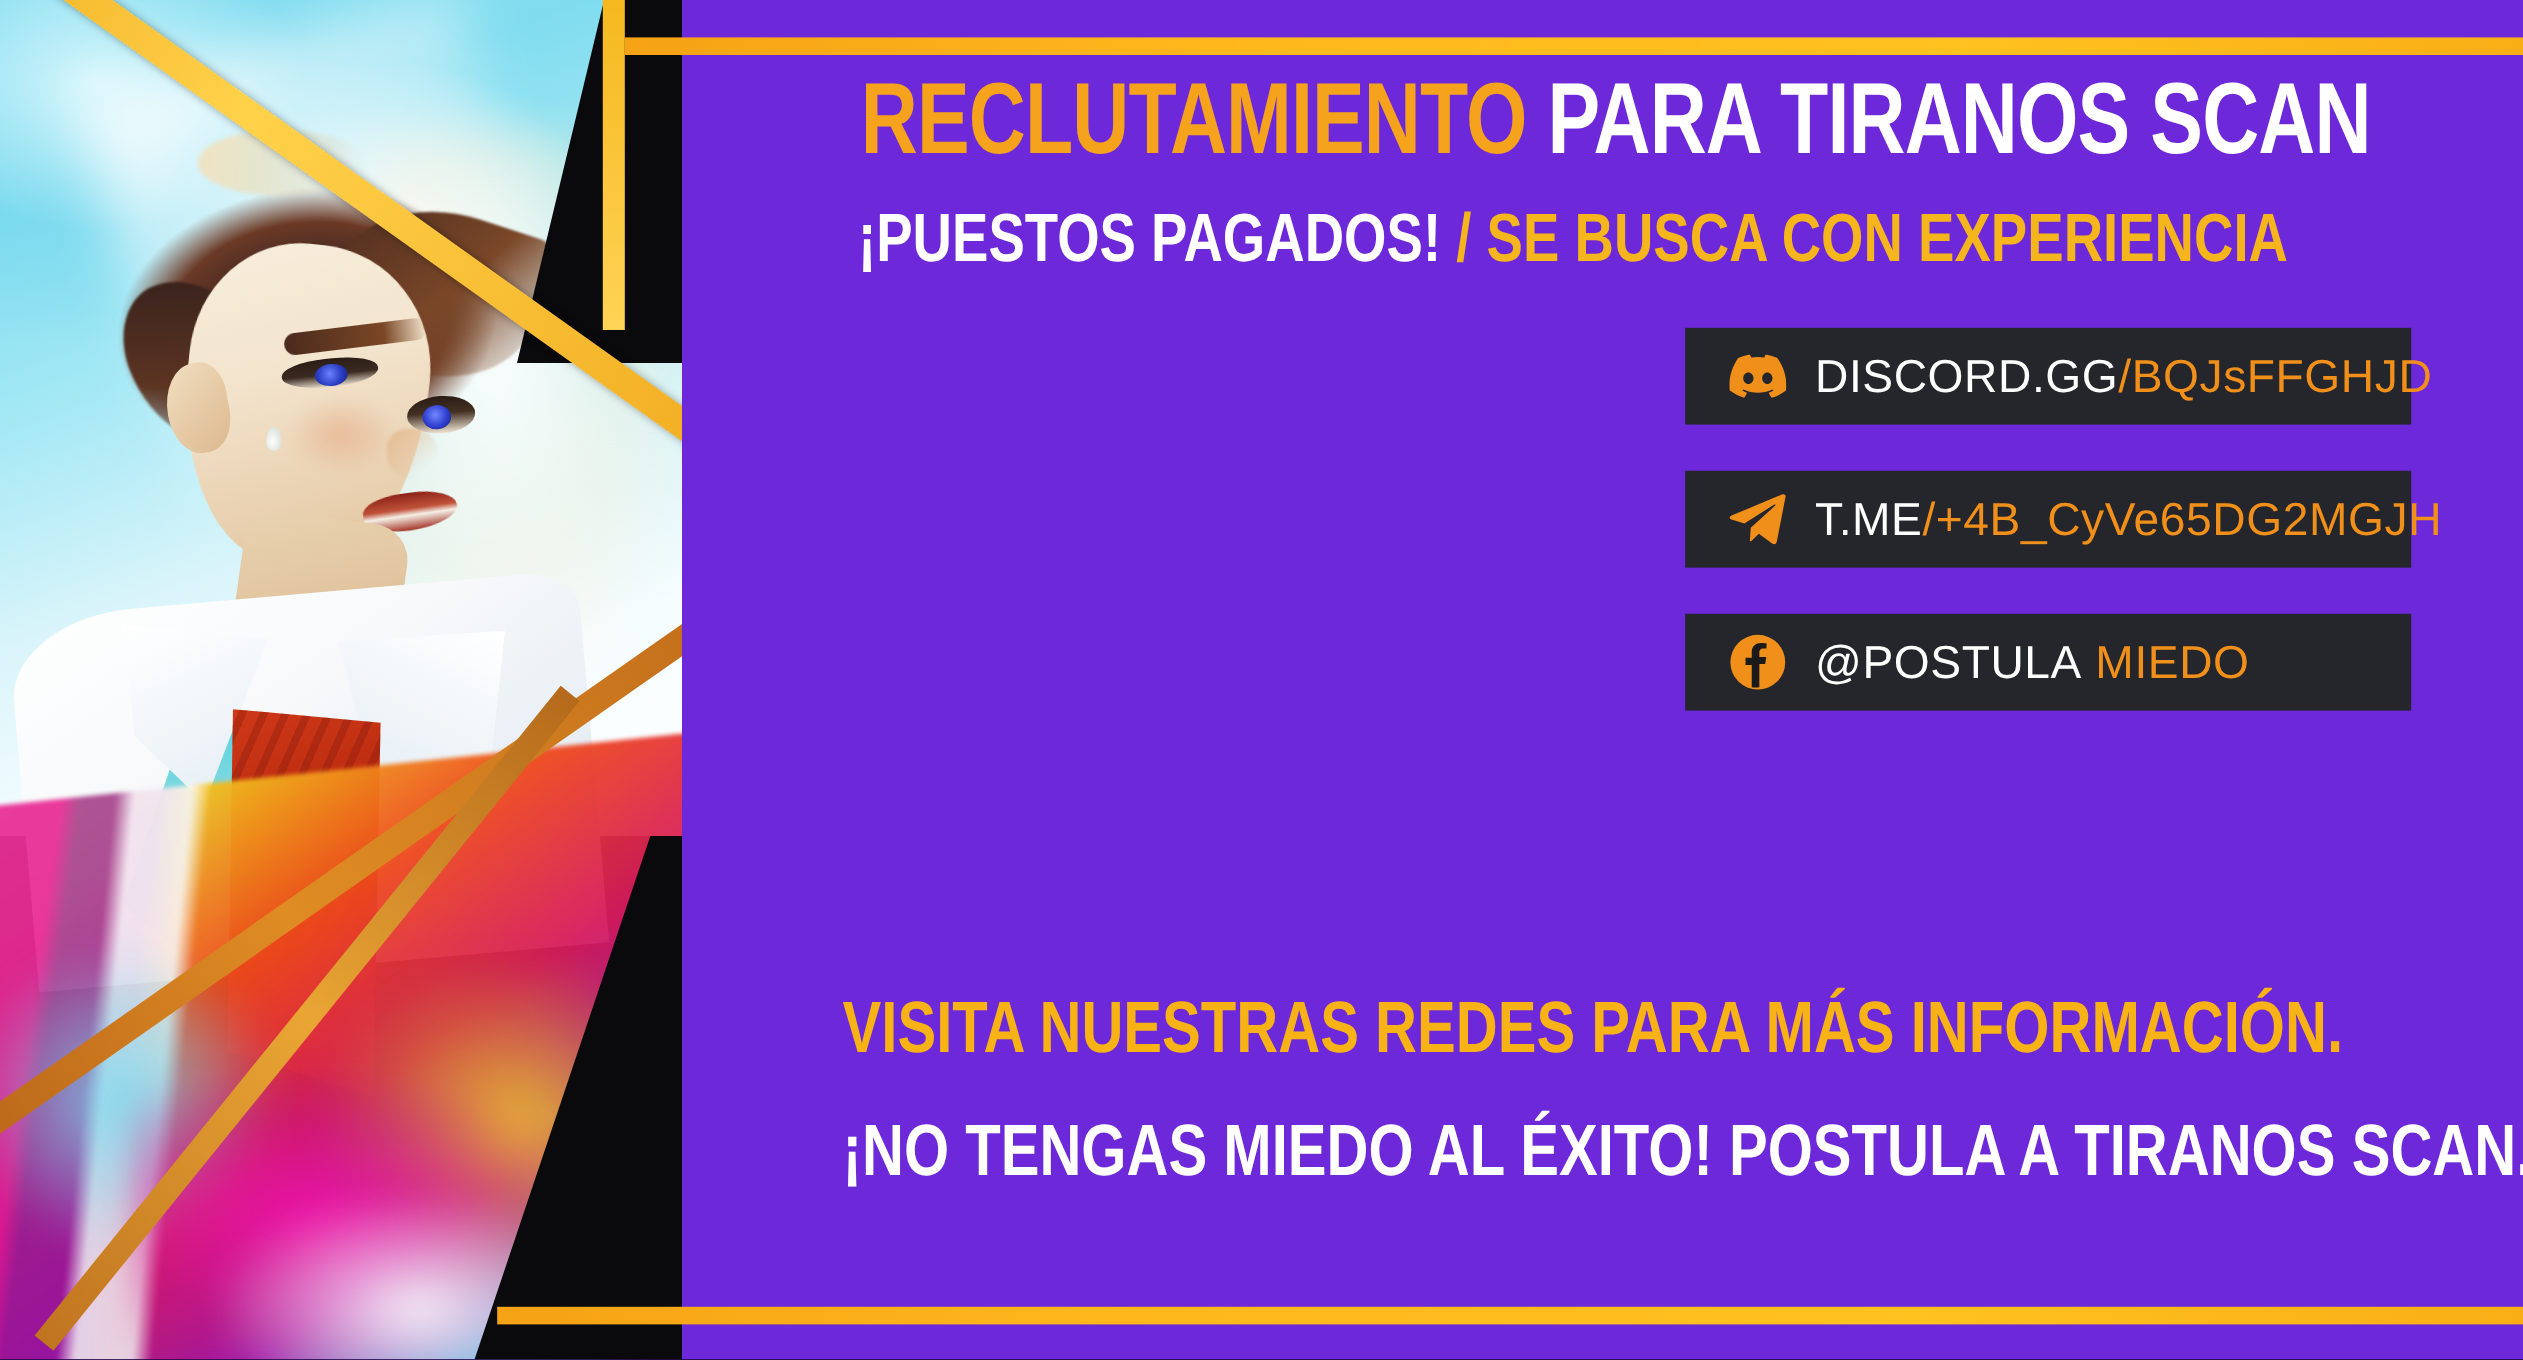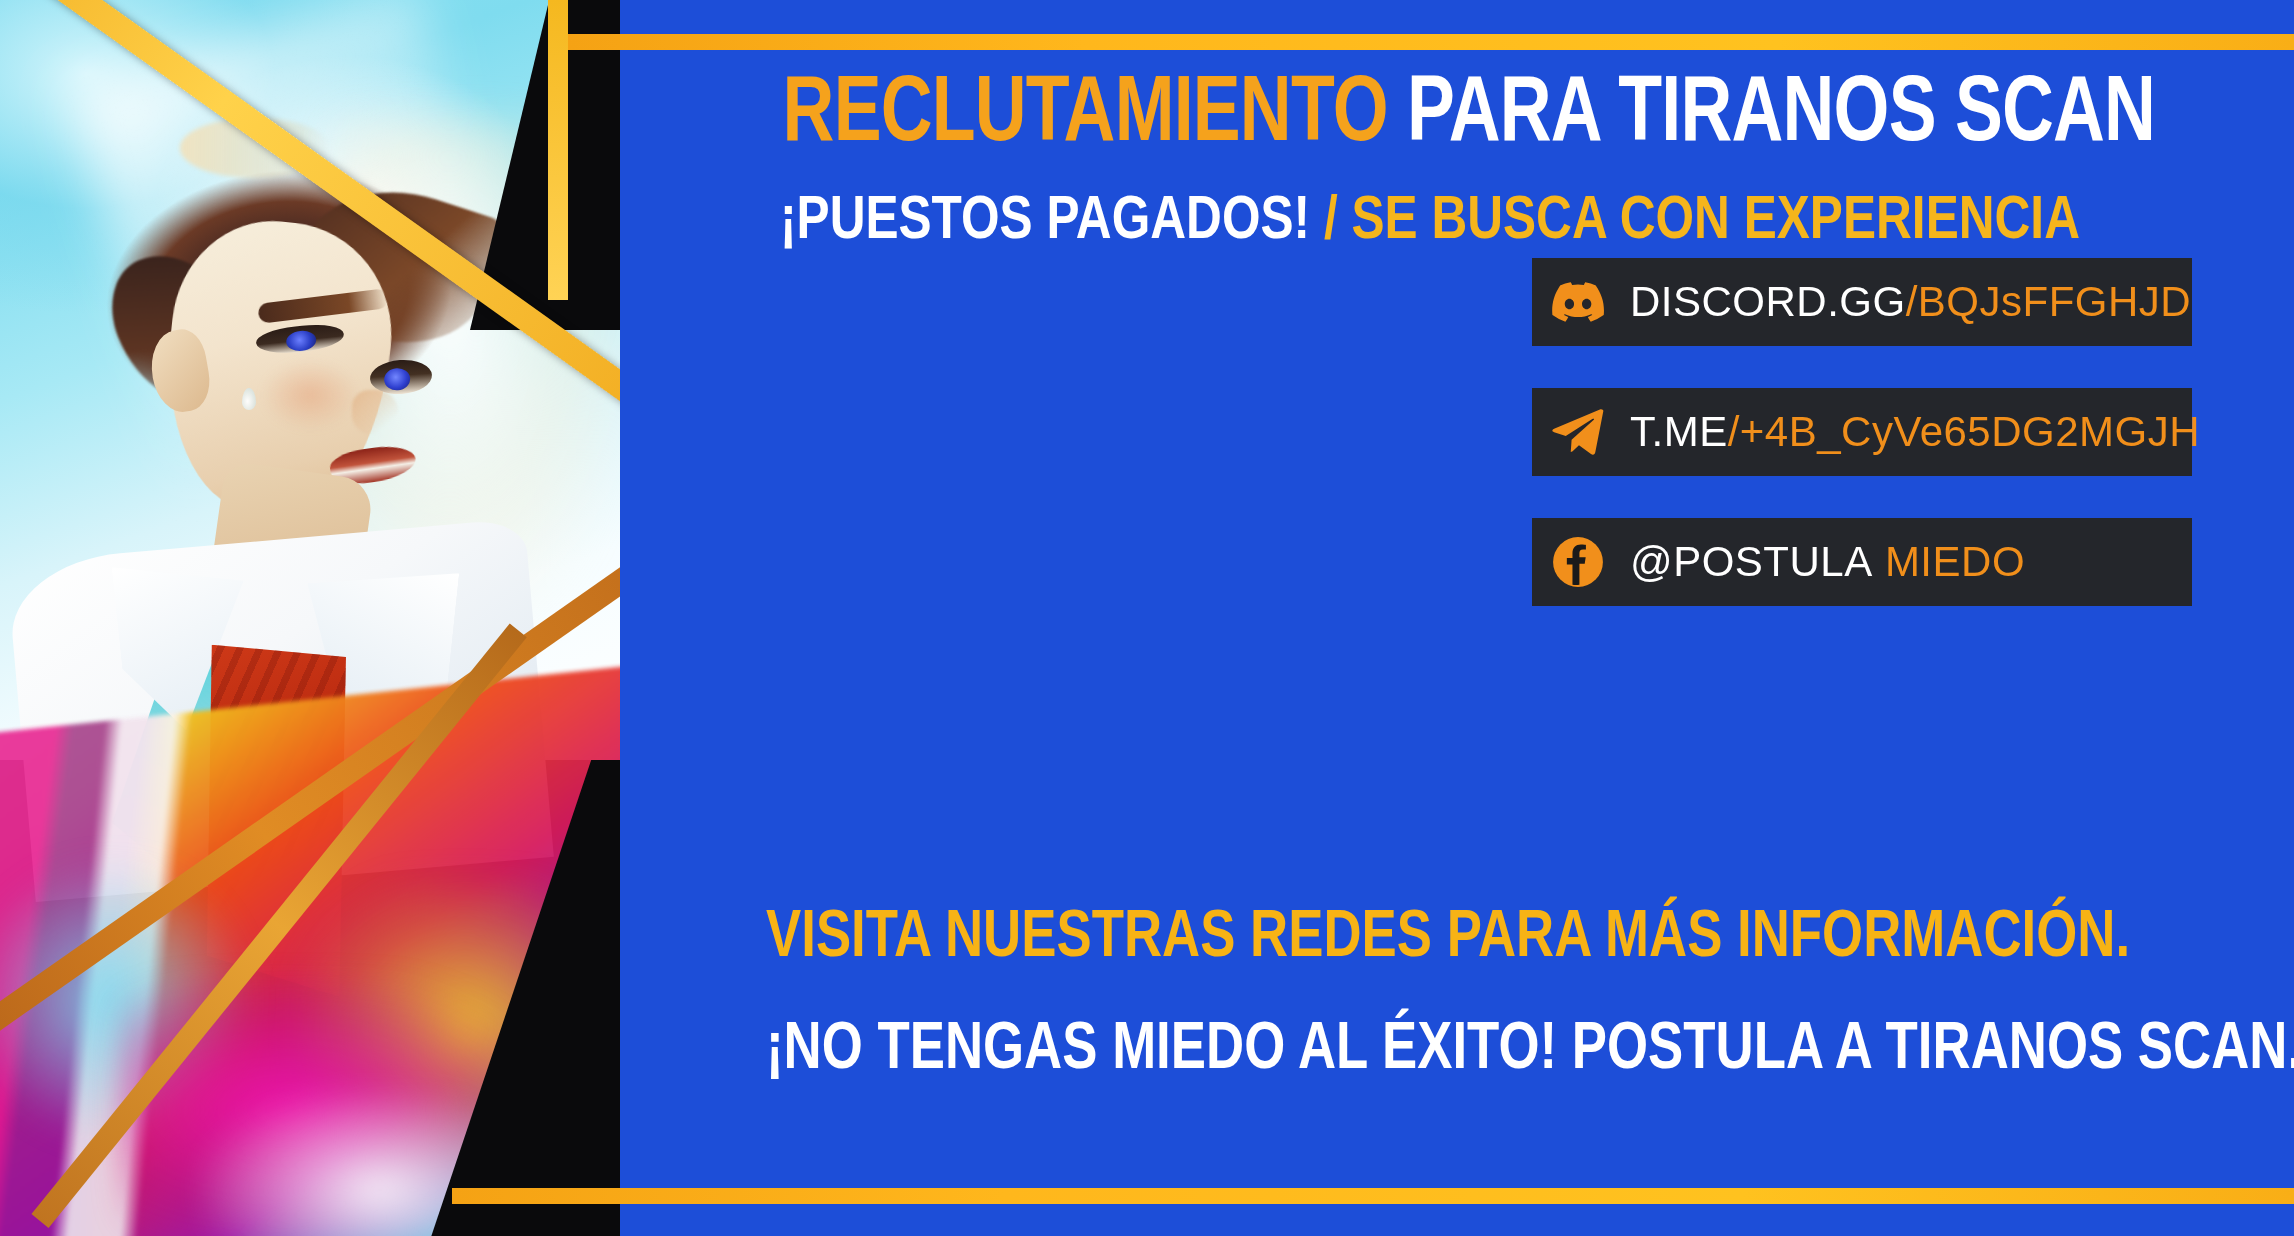--- a/index.html
+++ b/index.html
@@ -5,21 +5,21 @@
   * { margin:0; padding:0; box-sizing:border-box; }
   html, body {
     width:2294px; height:1236px;
     background:#000;
     font-family:"Liberation Sans", sans-serif;
     overflow:hidden;
   }
   .banner {
     position:relative;
     width:2294px; height:1236px;
-    background:#1d4ed8;
+    background:#6d28d9;
     overflow:hidden;
     text-decoration:underline;
   }
 
   
   .art-panel {
     position:absolute; left:0; top:0;
     width:620px; height:1236px;
     overflow:hidden;
     background:#000;
@@ -346,23 +346,24 @@
 
   .links {
     position:absolute; left:932px; top:258px;
     width:660px;
   }
   .link-card {
     display:flex;
     align-items:center;
     gap:26px;
     height:88px;
-    padding:0 20px;
+    padding:0 40px;
     margin-bottom:42px;
     background:#24262b;
+    margin-top:40px;
   }
   .link-icon {
     flex:0 0 auto;
     width:52px; height:52px;
     display:flex; align-items:center; justify-content:center;
   }
   .link-icon svg { display:block; }
   .link-text {
     font-size:42px;
     font-weight:400;

